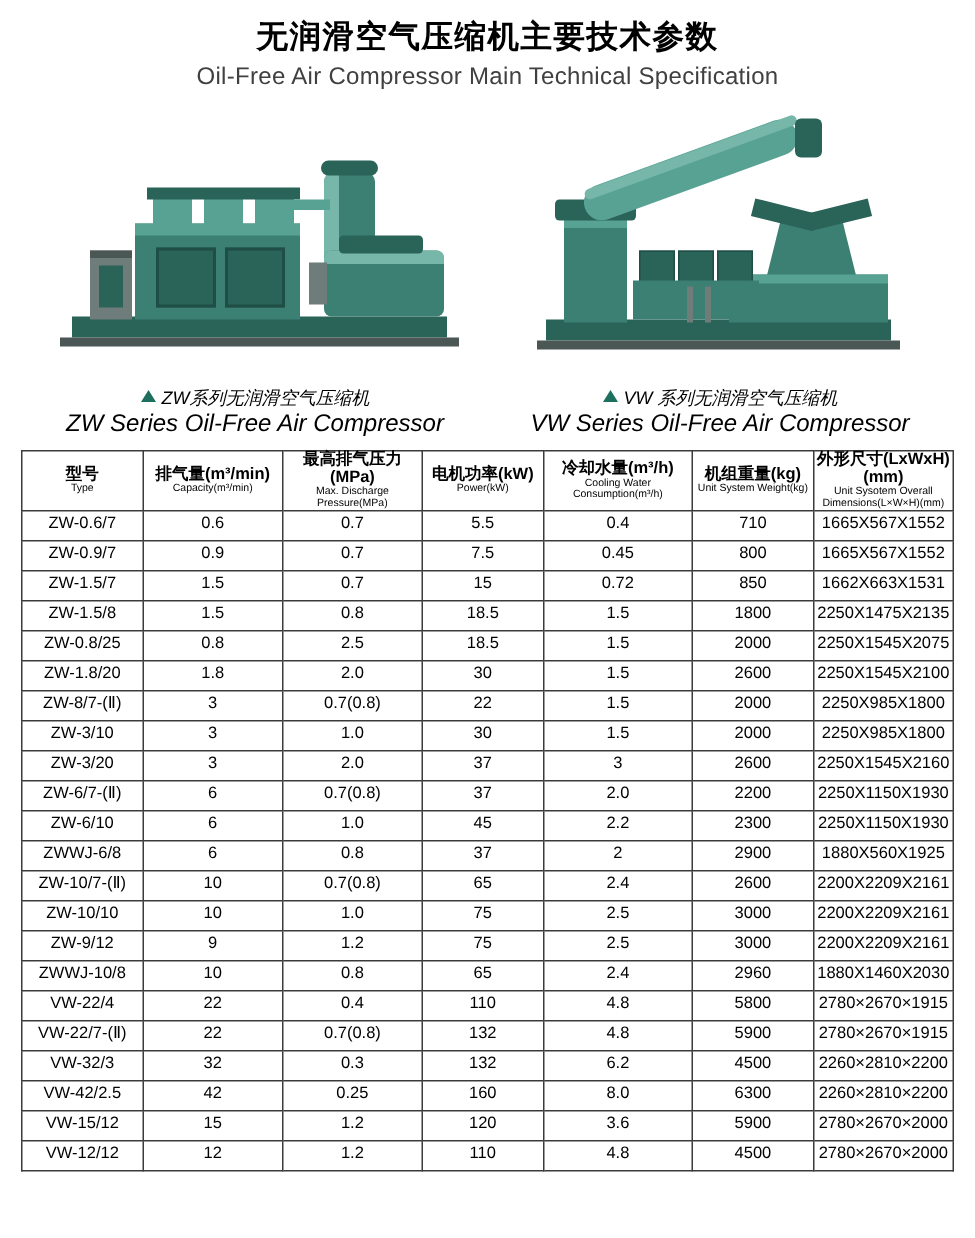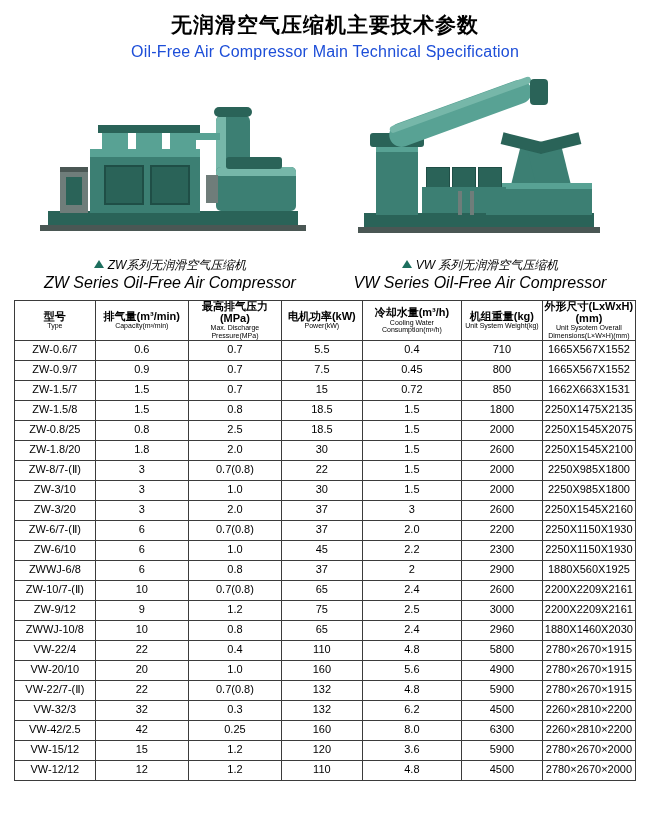--- a/index.html
+++ b/index.html
@@ -28,21 +28,21 @@
     letter-spacing: 1px;
     margin-top: 12px;
     line-height: 1.2;
   }
   .title-en {
     text-align: center;
     font-size: 16px;
     font-weight: normal;
     margin-top: 6px;
     letter-spacing: 0.2px;
-    color: #1d4ed8;
+    color: #404040;
   }
 
   
   .photos {
     display: flex;
     justify-content: space-between;
     margin-top: 10px;
     padding: 0 6px;
   }
   .photo-block {
@@ -352,20 +352,29 @@
         <tr>
           <td>ZW-10/7-(Ⅱ)</td>
           <td>10</td>
           <td>0.7(0.8)</td>
           <td>65</td>
           <td>2.4</td>
           <td>2600</td>
           <td>2200X2209X2161</td>
         </tr>
         <tr>
+          <td>ZW-10/10</td>
+          <td>10</td>
+          <td>1.0</td>
+          <td>75</td>
+          <td>2.5</td>
+          <td>3000</td>
+          <td>2200X2209X2161</td>
+        </tr>
+        <tr>
           <td>ZW-9/12</td>
           <td>9</td>
           <td>1.2</td>
           <td>75</td>
           <td>2.5</td>
           <td>3000</td>
           <td>2200X2209X2161</td>
         </tr>
         <tr>
           <td>ZWWJ-10/8</td>
@@ -379,29 +388,20 @@
         <tr>
           <td>VW-22/4</td>
           <td>22</td>
           <td>0.4</td>
           <td>110</td>
           <td>4.8</td>
           <td>5800</td>
           <td>2780×2670×1915</td>
         </tr>
         <tr>
-          <td>VW-20/10</td>
-          <td>20</td>
-          <td>1.0</td>
-          <td>160</td>
-          <td>5.6</td>
-          <td>4900</td>
-          <td>2780×2670×1915</td>
-        </tr>
-        <tr>
           <td>VW-22/7-(Ⅱ)</td>
           <td>22</td>
           <td>0.7(0.8)</td>
           <td>132</td>
           <td>4.8</td>
           <td>5900</td>
           <td>2780×2670×1915</td>
         </tr>
         <tr>
           <td>VW-32/3</td>

